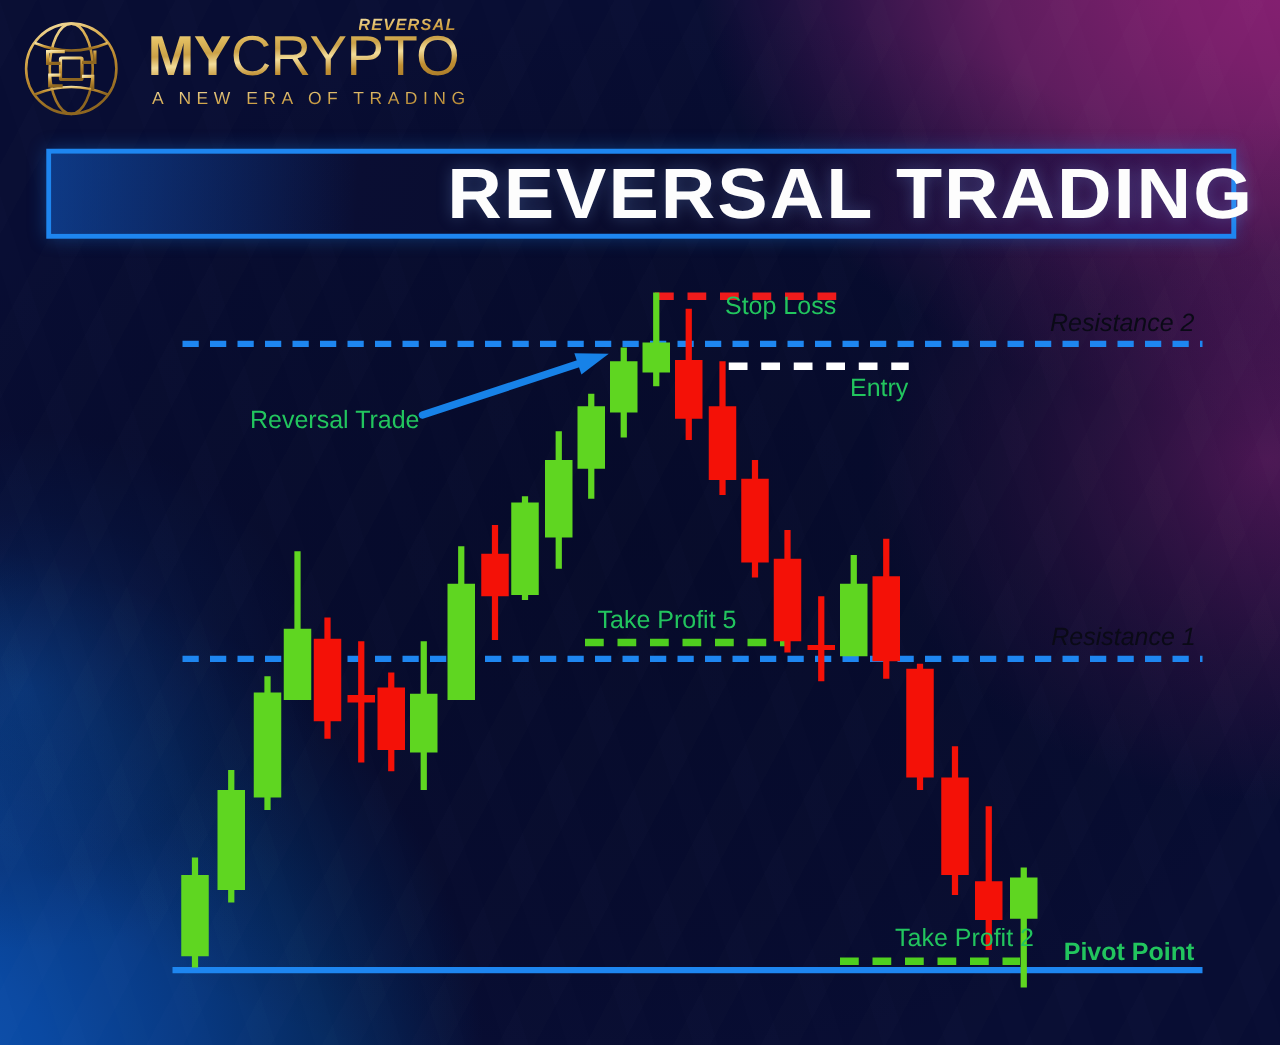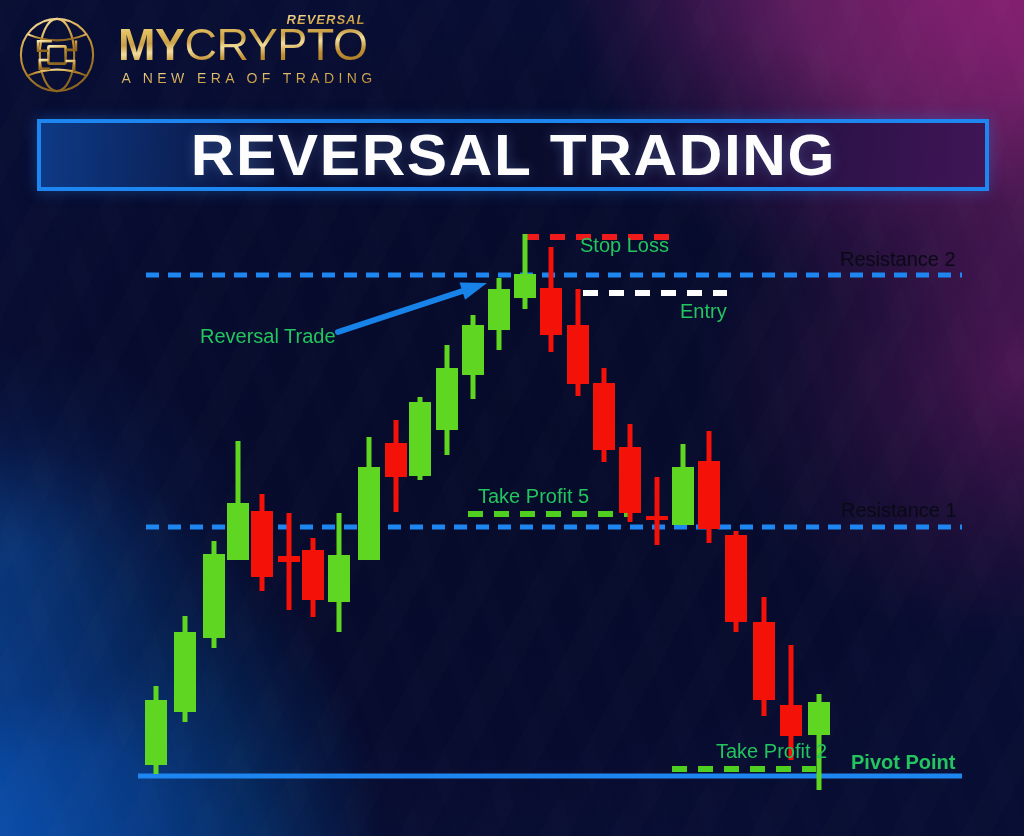--- a/index.html
+++ b/index.html
@@ -38,35 +38,35 @@
     background:linear-gradient(175deg,#f7e8b2 0%,#d9ae51 55%,#b07f2c 100%);
     -webkit-background-clip:text;background-clip:text;color:transparent;}
   .logo-tag{margin-top:2px;font-size:14px;letter-spacing:4.4px;text-align:center;width:262px;
     background:linear-gradient(178deg,#f2e0a8 0%,#d4a94f 55%,#a87a2a 100%);
     -webkit-background-clip:text;background-clip:text;color:transparent;}
 
   
   .banner{position:absolute;left:37px;top:119px;width:952px;height:72px;
     border:4px solid #1e86f0;box-sizing:border-box;
     background:linear-gradient(100deg,#0b1240 0%,#0a0e33 26%,#0a0c2c 52%,#160f36 74%,#2c1245 100%);
-    display:flex;align-items:center;justify-content:center;
+    display:flex;align-items:center;justify-content:flex-end;
     box-shadow:0 0 14px rgba(30,134,240,0.35);}
   .banner-inner{position:absolute;left:0;top:0;right:0;bottom:0;
     background:linear-gradient(92deg, rgba(16,90,190,0.55) 0%, rgba(10,16,58,0.0) 26%, rgba(10,12,44,0) 62%, rgba(92,26,112,0.40) 100%);}
   .banner-title{position:relative;color:#fdfdfd;font-size:57px;font-weight:bold;
     letter-spacing:1.5px;transform:scaleX(1.06);
     font-family:"Liberation Sans",sans-serif;
     text-shadow:0 0 12px rgba(130,180,255,0.28);}
 
   
   .chart{position:absolute;left:0;top:196px;width:1024px;height:640px;}
   .chart svg{display:block;}
 
   .lvl-label{position:absolute;font-size:20px;white-space:nowrap;}
-  .lvl-label.dark{color:#0a0a16;}
+  .lvl-label.dark{color:#0a0a16;font-style:italic;}
   .lvl-label.white{color:#22c55e;text-align:center;}
 </style>
 </head>
 <body>
 
 <div id="stage">
 
   <div class="bg-base"></div>
   <div class="bg-purple"></div>
   <div class="bg-purple2"></div>

